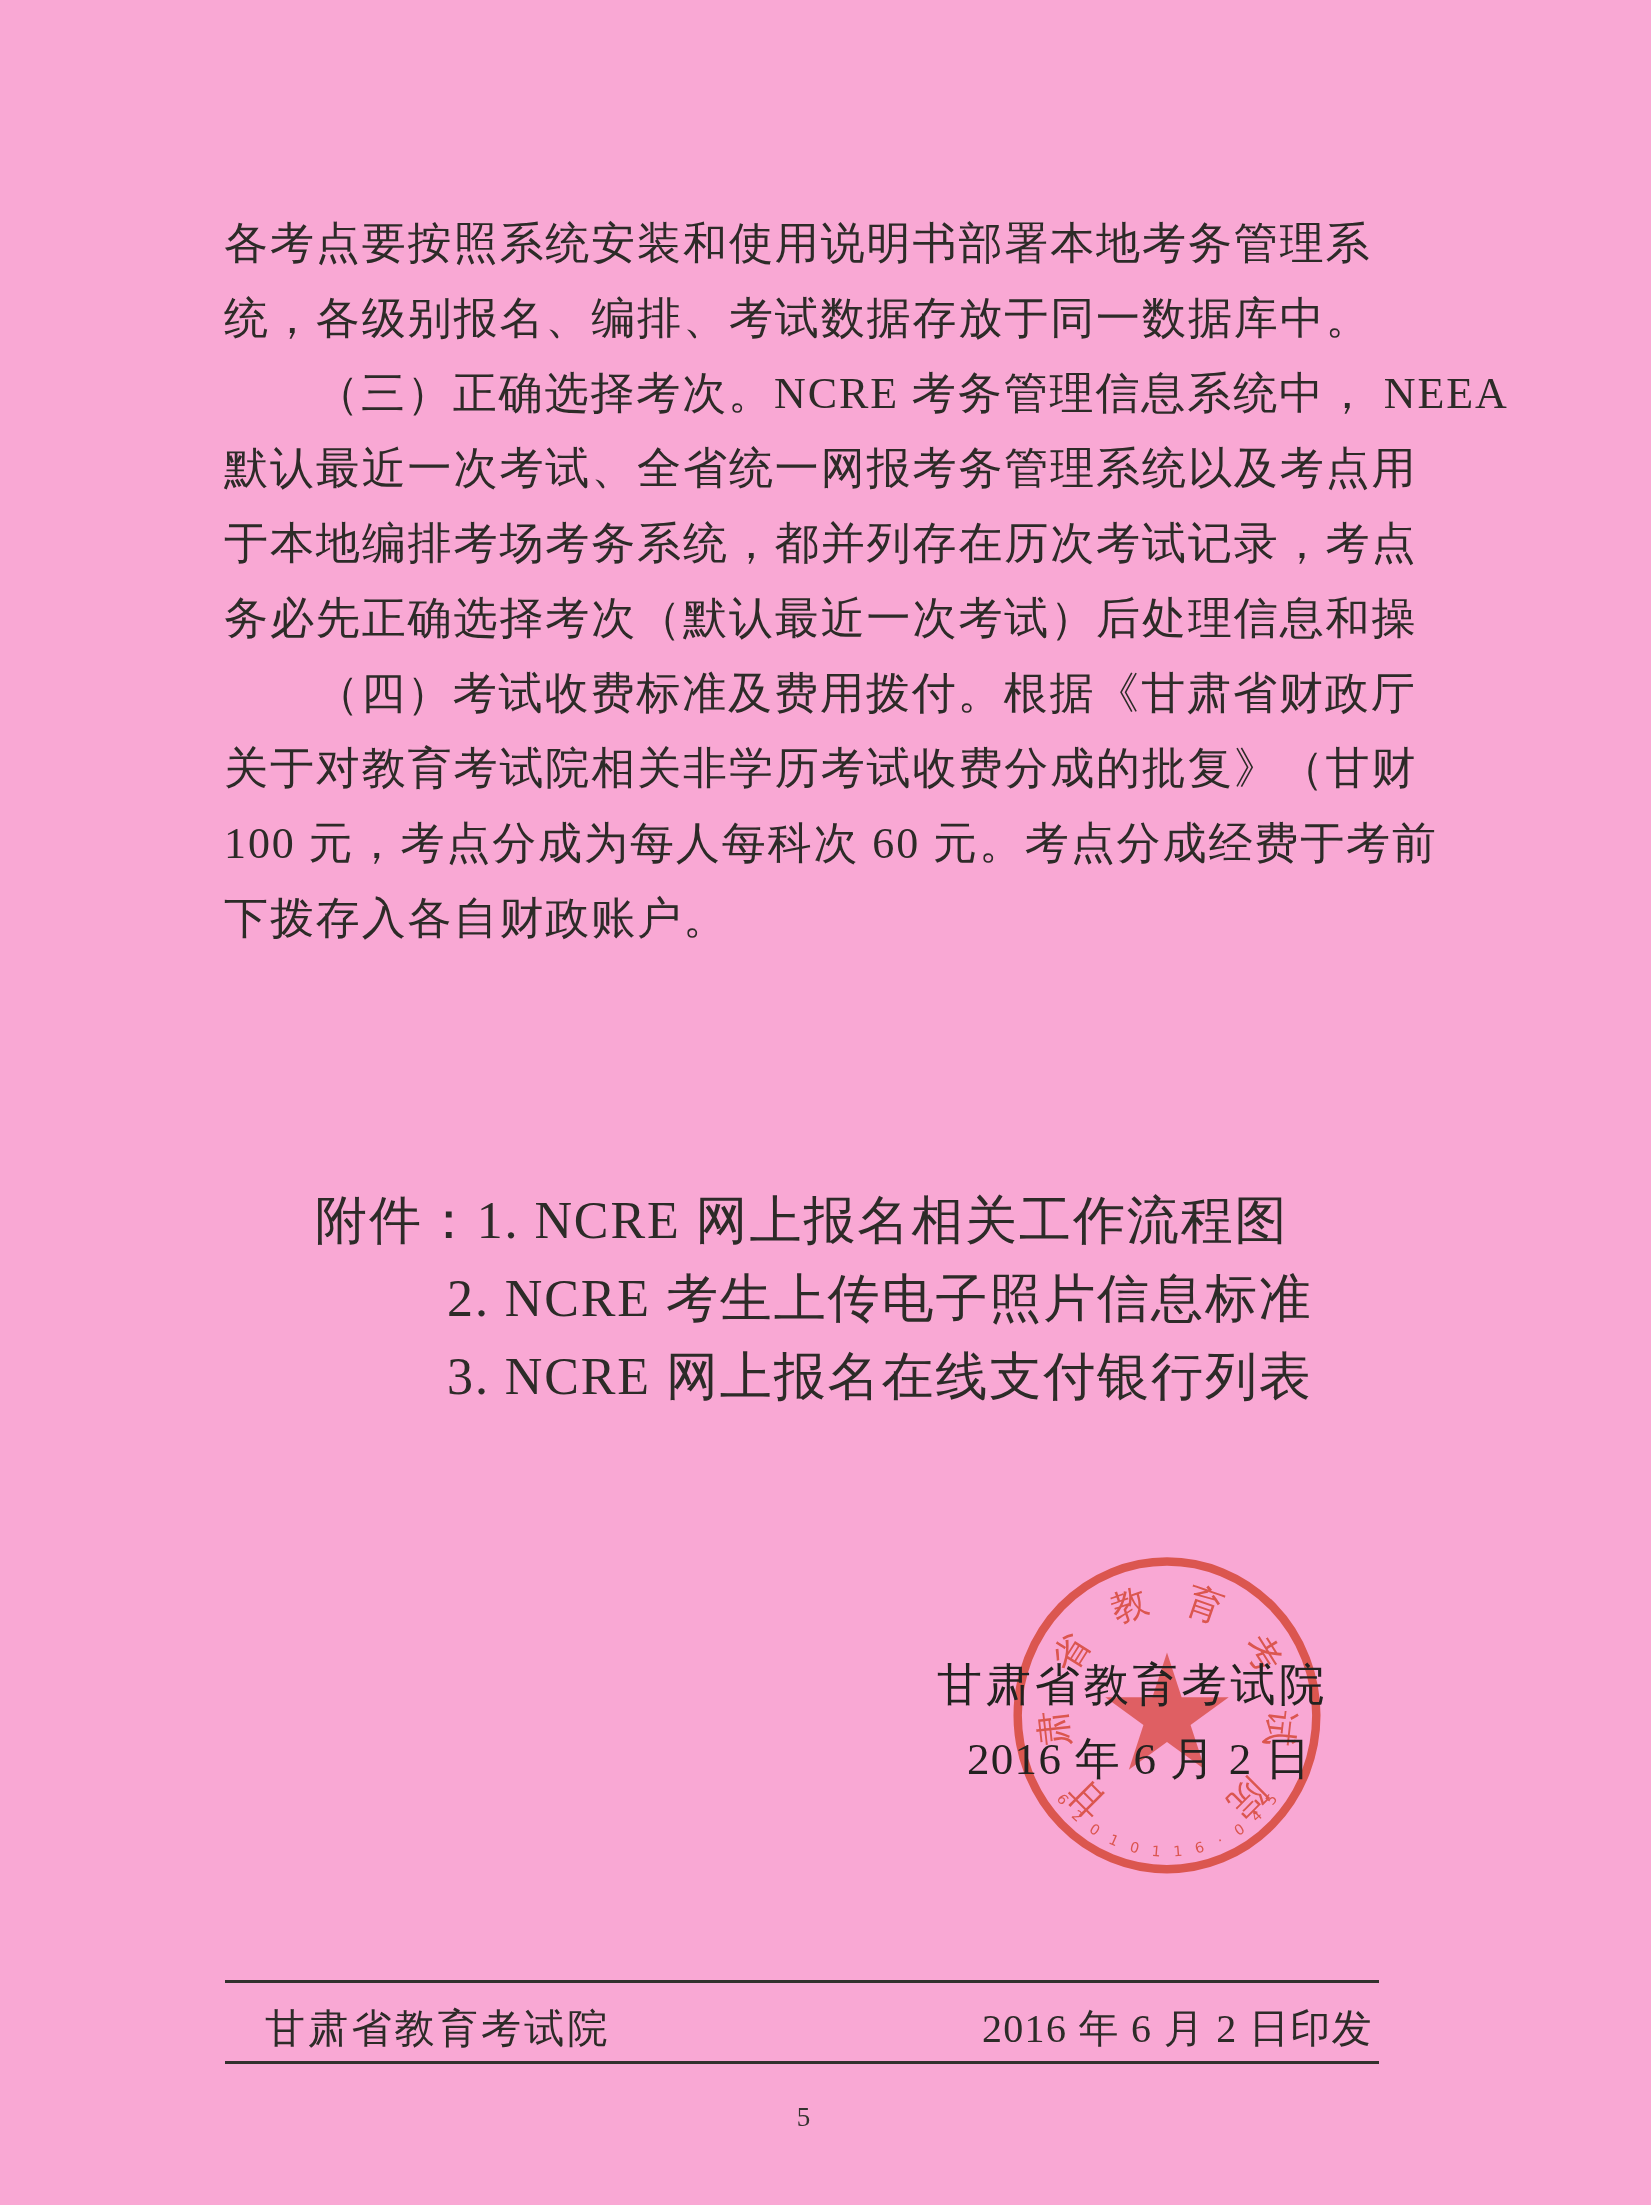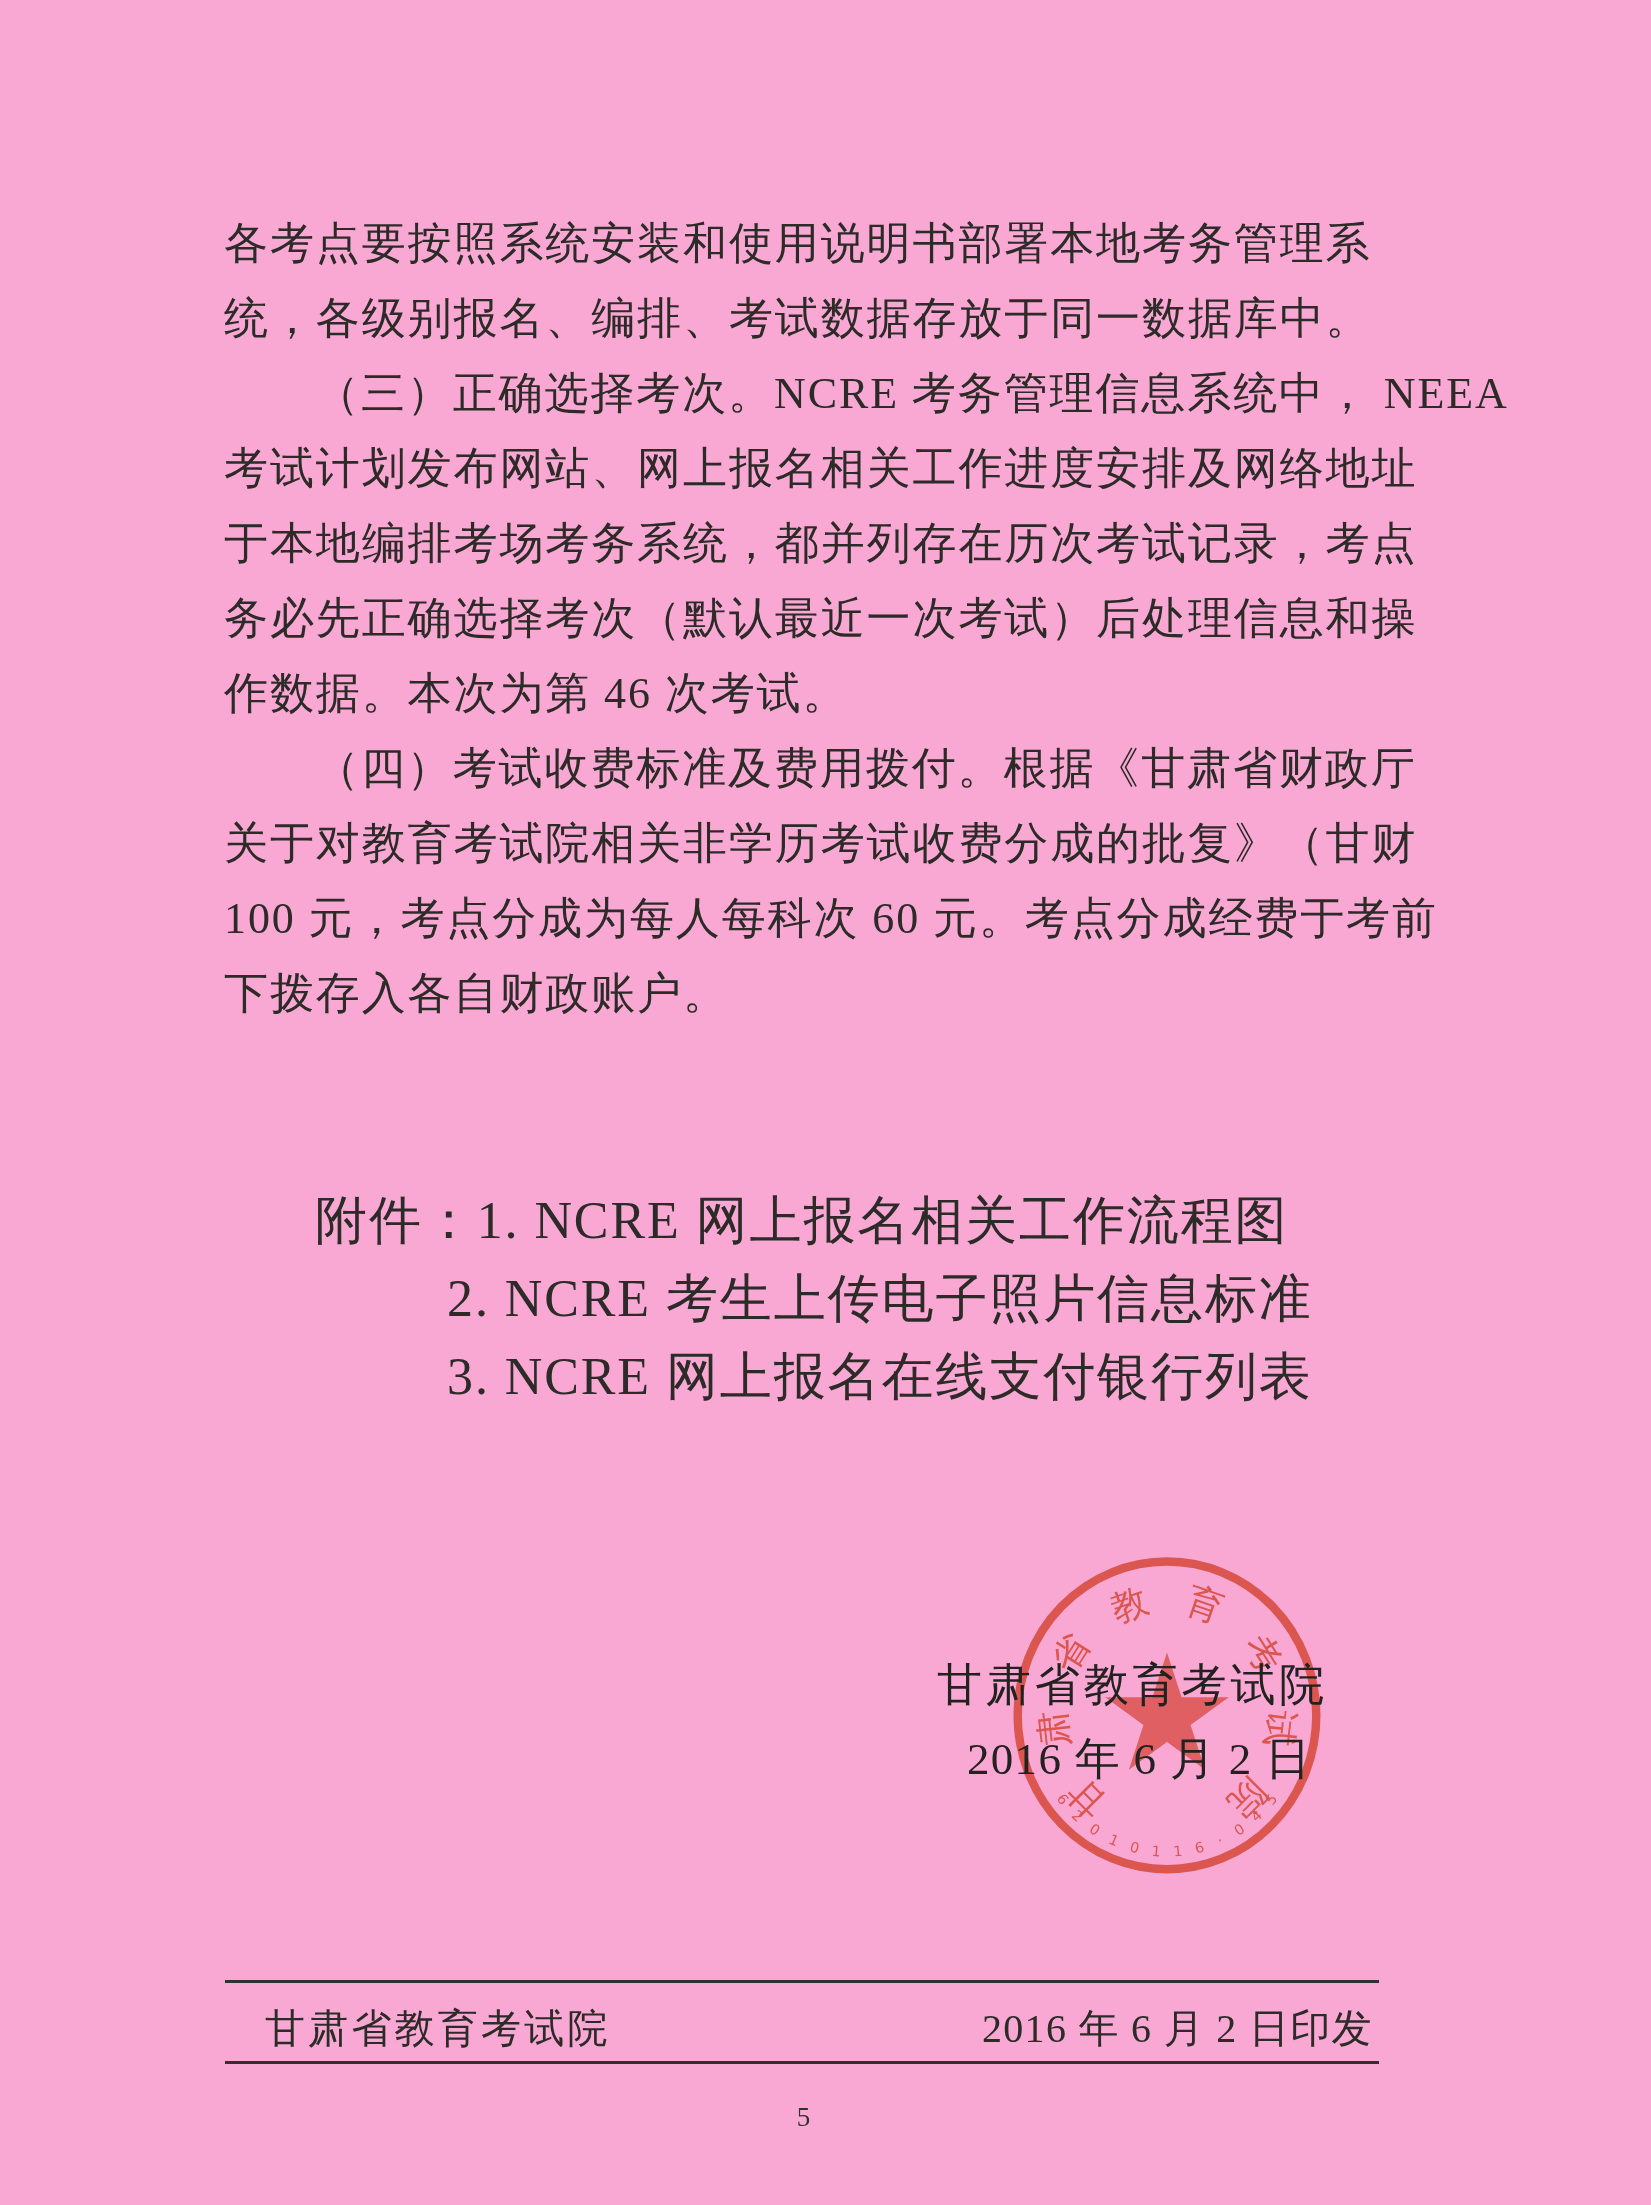--- a/index.html
+++ b/index.html
@@ -65,24 +65,23 @@
 </style>
 </head>
 <body>
 
 <div class="page">
 
   <div class="body-text">
       <div class="body-line">各考点要按照系统安装和使用说明书部署本地考务管理系</div>
       <div class="body-line">统，各级别报名、编排、考试数据存放于同一数据库中。</div>
       <div class="body-line indent">（三）正确选择考次。NCRE 考务管理信息系统中， NEEA</div>
-      <div class="body-line">考试计划发布网站、网上报名相关工作进度安排及网络地址</div>
+      <div class="body-line">默认最近一次考试、全省统一网报考务管理系统以及考点用</div>
       <div class="body-line">于本地编排考场考务系统，都并列存在历次考试记录，考点</div>
       <div class="body-line">务必先正确选择考次（默认最近一次考试）后处理信息和操</div>
-      <div class="body-line">作数据。本次为第 46 次考试。</div>
       <div class="body-line indent">（四）考试收费标准及费用拨付。根据《甘肃省财政厅</div>
       <div class="body-line">关于对教育考试院相关非学历考试收费分成的批复》（甘财</div>
       <div class="body-line">100 元，考点分成为每人每科次 60 元。考点分成经费于考前</div>
       <div class="body-line">下拨存入各自财政账户。</div>
     </div>
 
   <div class="att-block">
       <div class="att-row"><span>附件：</span><span>1. NCRE 网上报名相关工作流程图</span></div>
       <div class="att-row cont"><span>2. NCRE 考生上传电子照片信息标准</span></div>
       <div class="att-row cont"><span>3. NCRE 网上报名在线支付银行列表</span></div>

